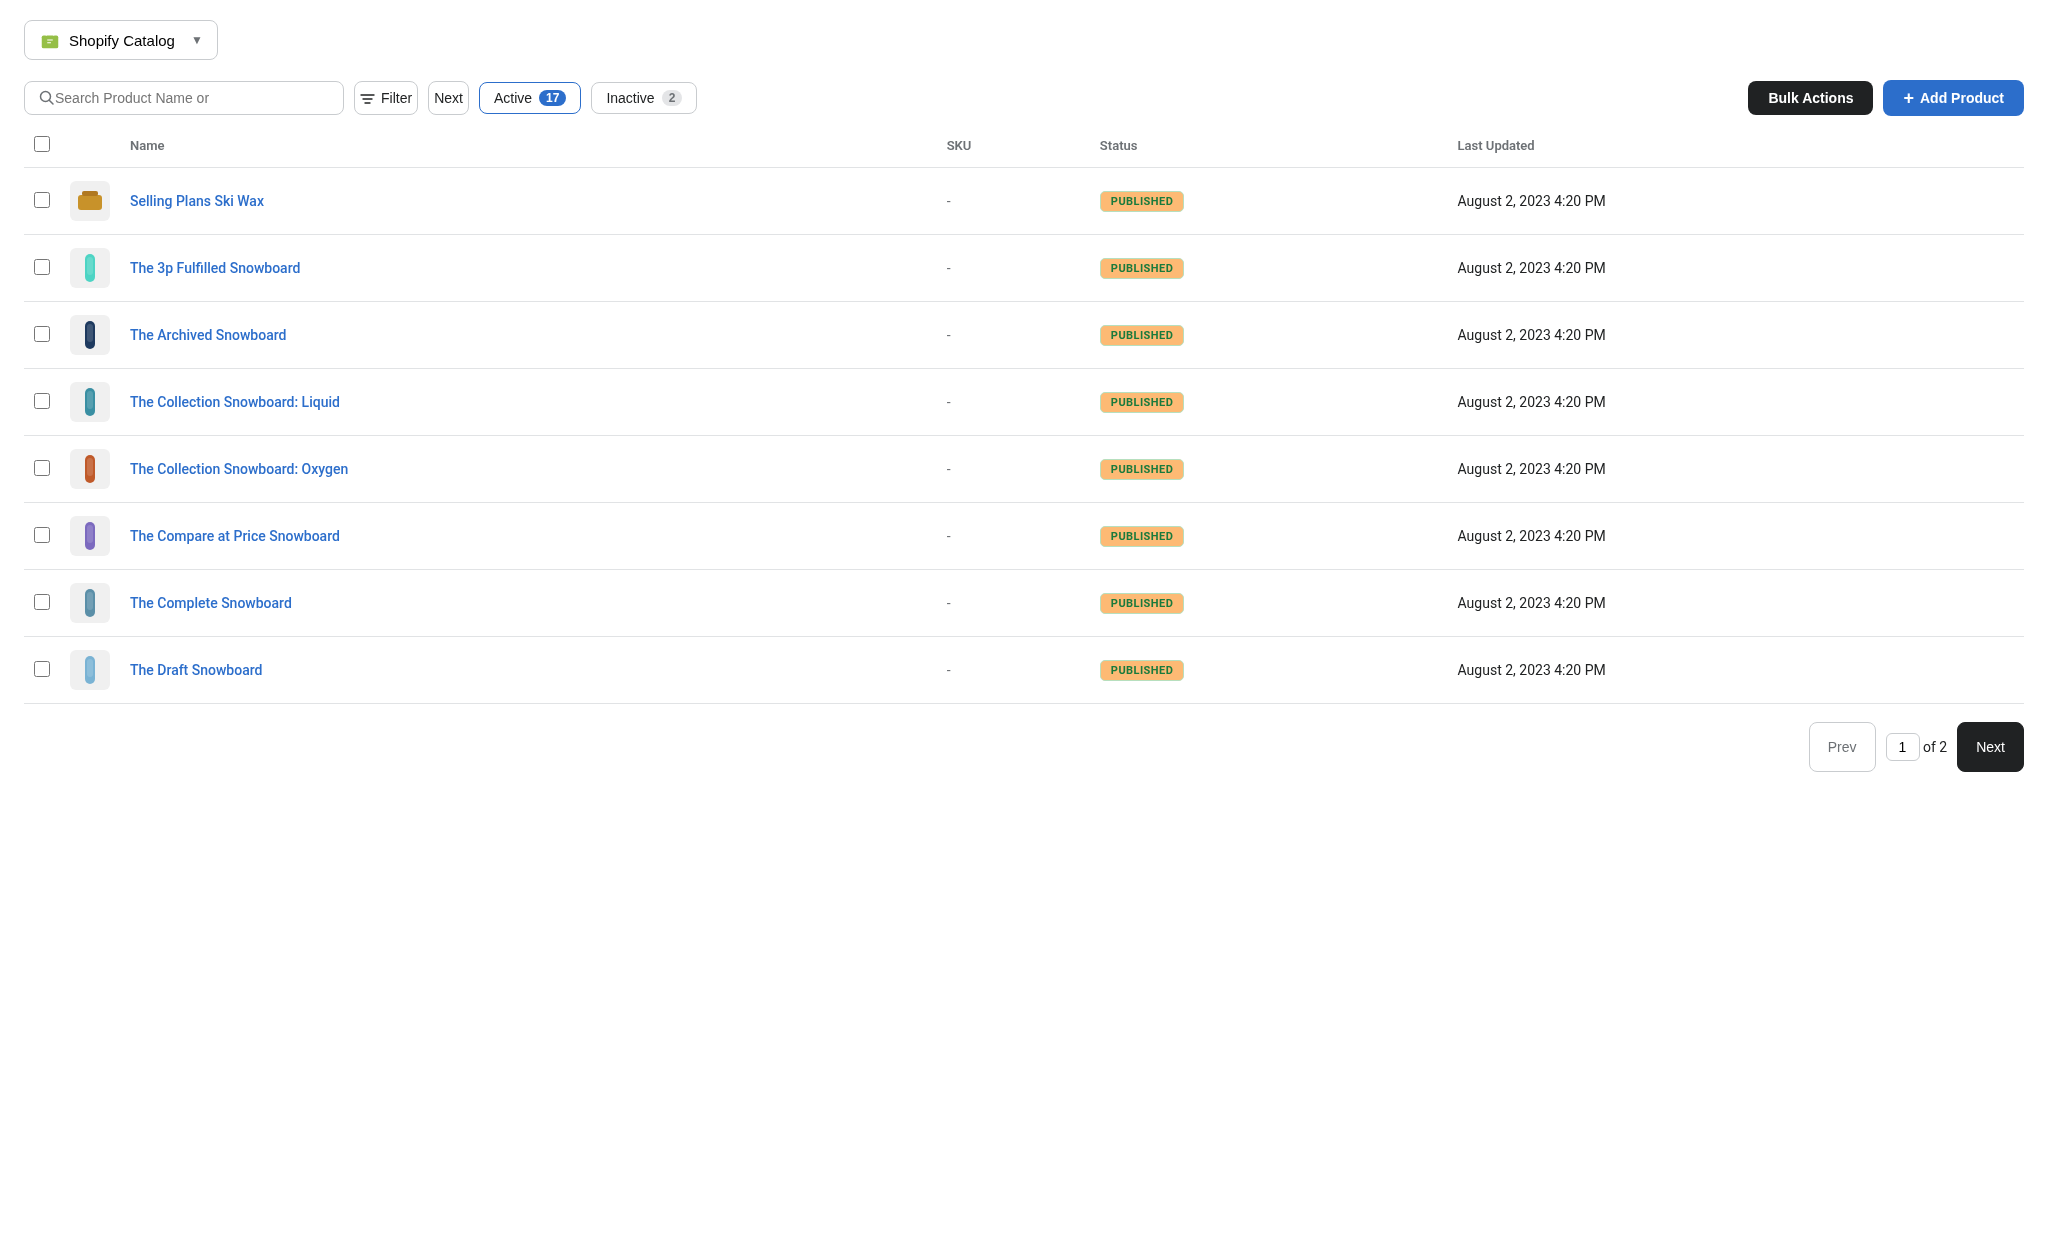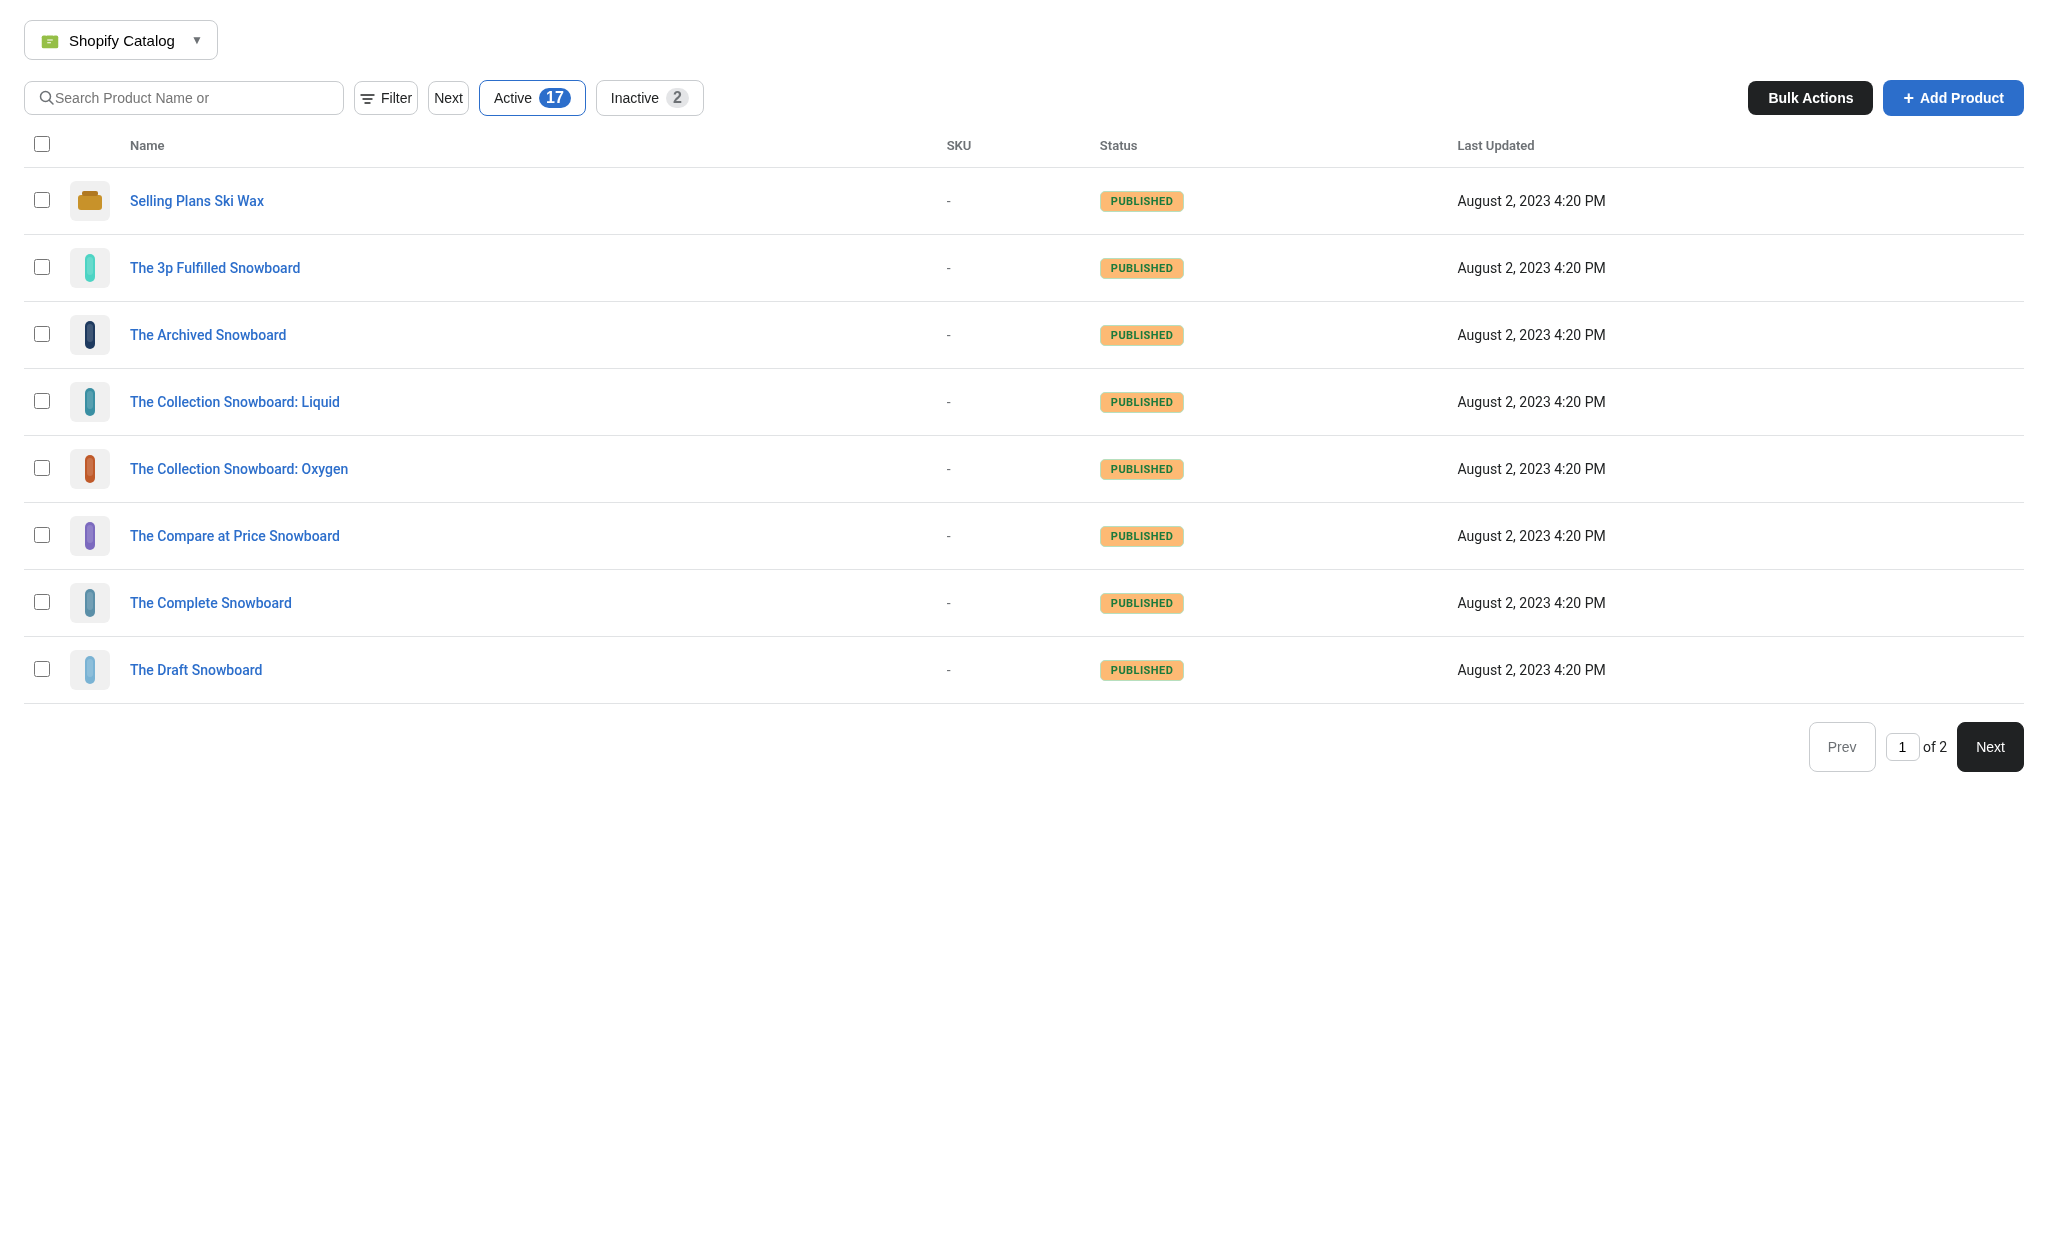--- a/index.html
+++ b/index.html
@@ -98,21 +98,21 @@
     }
     .tab-btn.active {
       border-color: #2c6ecb;
       color: #202223;
     }
     .tab-badge {
       background: #2c6ecb;
       color: #fff;
       border-radius: 20px;
       padding: 1px 7px;
-      font-size: 16px;
+      font-size: 12px;
       font-weight: 600;
     }
     .tab-badge.inactive {
       background: #e4e5e7;
       color: #6d7175;
     }
     .spacer { flex: 1; }
     .btn-bulk {
       background: #202223;
       color: #fff;

